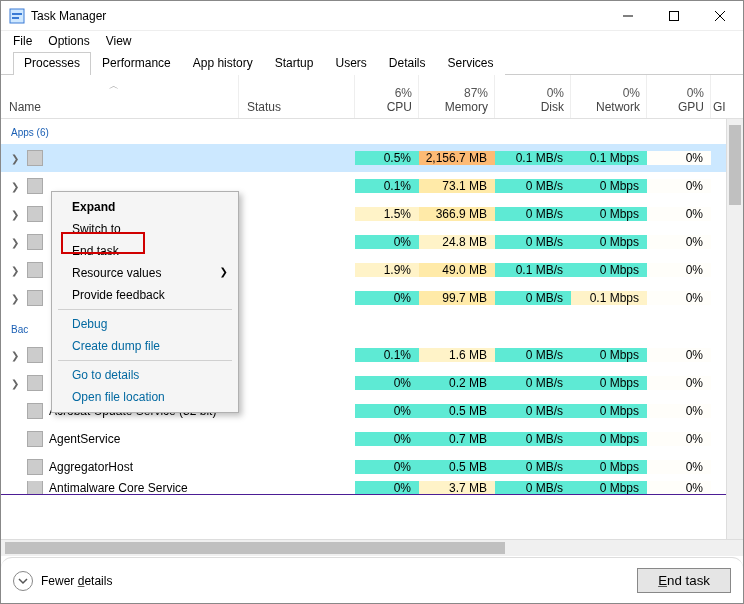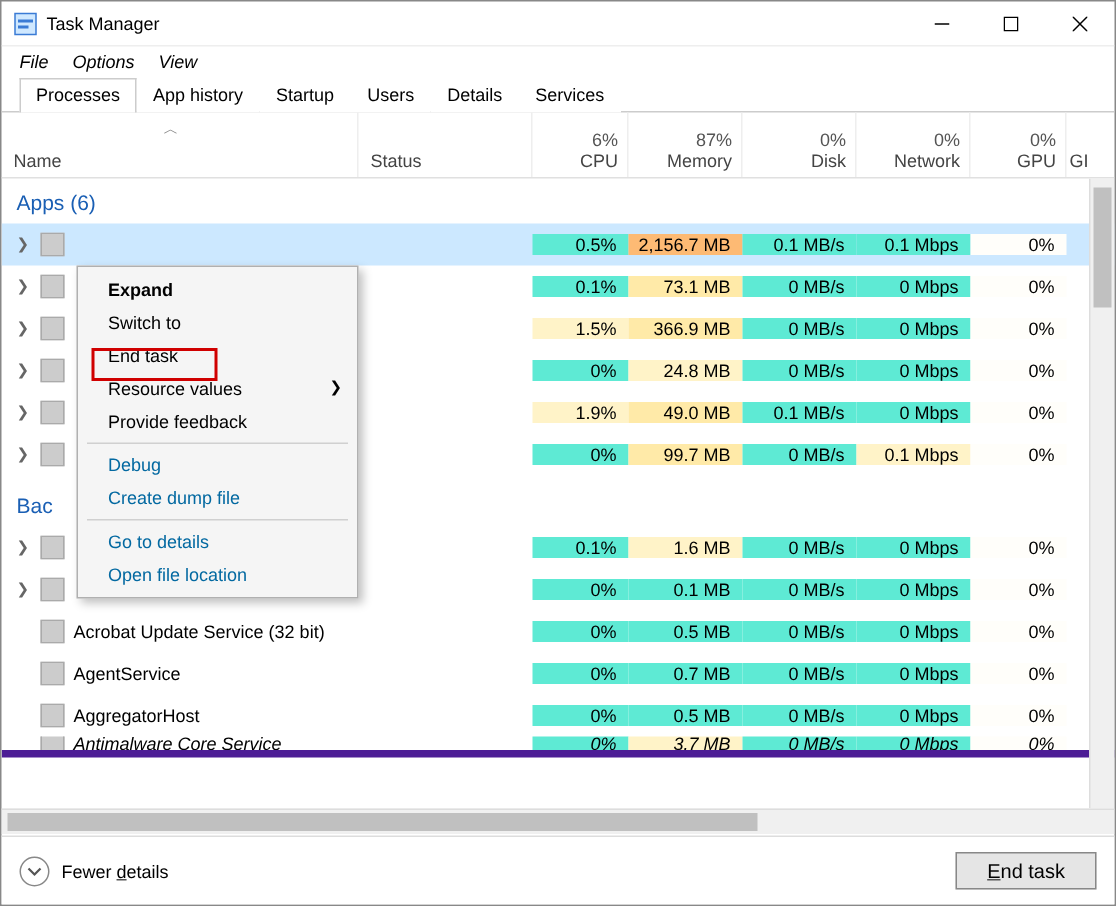--- a/index.html
+++ b/index.html
@@ -30,21 +30,21 @@
     width: 46px; height: 30px;
     display: flex; align-items: center; justify-content: center;
     font-family: "Segoe UI Symbol", sans-serif;
   }
   
   .menubar {
     height: 20px;
     display: flex; align-items: center;
     padding: 0 4px;
   }
-  .menuitem { padding: 2px 8px; font-style: italic; }
+  .menuitem { padding: 2px 8px; }
   
   .tabstrip {
     display: flex;
     border-bottom: 1px solid #ccc;
     height: 24px;
     padding-left: 12px;
   }
   .tab {
     padding: 3px 10px;
     border: 1px solid transparent;
@@ -75,21 +75,21 @@
   .col-gp { width: 20px; padding:4px 2px; display:flex; align-items:flex-end; }
   
   .tablebody {
     position: relative;
     height: 420px;
     overflow: hidden;
   }
   .grouphdr {
     padding: 8px 10px 6px 10px;
     color: #1a5fb4;
-    font-size: 14px;
+    font-size: 10px;
   }
   .row {
     display: flex;
     height: 28px;
     align-items: center;
   }
   .row .c-name { width: 238px; padding-left: 10px; display:flex; align-items:center; gap:6px; overflow:hidden; white-space:nowrap;}
   .row .c-status { width: 116px; }
   .row .c-num { width: 64px; text-align:right; padding-right:8px; }
   .row .c-num.wide { width: 76px; }
@@ -117,37 +117,38 @@
   }
   .hscroll-area .thumb {
     position:absolute; top:2px; bottom:2px; left:4px; width:500px; background:#c0c0c0;
   }
   
   .footer {
     position:absolute; left:0; right:0; bottom:0;
     height: 46px; border-top:1px solid #ddd;
     display:flex; align-items:center; padding: 0 12px;
     background:#fff;
+    border-radius:11px;
   }
   .fewer {
     display:flex; align-items:center; gap:8px;
   }
   .circlebtn {
     width:20px; height:20px; border:1px solid #888; border-radius:50%;
     display:flex; align-items:center; justify-content:center; font-size:10px;
   }
   .endtask {
     margin-left:auto;
     border:1px solid #888; background:#e5e5e5;
     padding: 4px 20px;
   }
   
   .ctxmenu {
     position:absolute;
-    left: 50px; top: 176px;
+    left: 50px; top: 190px;
     width: 188px;
     background:#f5f5f5;
     border:1px solid #b0b0b0;
     box-shadow: 3px 3px 6px rgba(0,0,0,0.25);
     padding: 4px 2px;
     z-index: 100;
   }
   .ctxitem {
     padding: 4px 18px 4px 18px;
     position:relative;
@@ -196,20 +197,21 @@
 </div>
 
 <div class="menubar">
   <div class="menuitem">File</div>
   <div class="menuitem">Options</div>
   <div class="menuitem">View</div>
 </div>
 
 <div class="tabstrip">
   <div class="tab active">Processes</div>
+  <div class="tab">Performance</div>
   <div class="tab">App history</div>
   <div class="tab">Startup</div>
   <div class="tab">Users</div>
   <div class="tab">Details</div>
   <div class="tab">Services</div>
 </div>
 
 <div class="headerrow" style="position:relative;">
   <div class="col-name">
     <span style="align-self:center; font-size:10px; color:#888; position:absolute; top:4px; left:108px;">︿</span>
@@ -352,21 +354,21 @@
         <div class="c-gp"></div>
       </div>
       <div class="row">
         <div class="c-name">
           <span class="chev">❯</span>
           <span class="procicon"></span>
           <span></span>
         </div>
         <div class="c-status"></div>
         <div class="c-num  heat1">0%</div>
-        <div class="c-num wide heat1">0.1 MB</div>
+        <div class="c-num wide heat1">0.2 MB</div>
         <div class="c-num wide heat1">0 MB/s</div>
         <div class="c-num wide heat1">0 Mbps</div>
         <div class="c-num  heat0">0%</div>
         <div class="c-gp"></div>
       </div>
       <div class="row">
         <div class="c-name">
           <span class="chev"></span>
           <span class="procicon"></span>
           <span>Acrobat Update Service (32 bit)</span>
@@ -400,21 +402,21 @@
           <span>AggregatorHost</span>
         </div>
         <div class="c-status"></div>
         <div class="c-num  heat1">0%</div>
         <div class="c-num wide heat1">0.5 MB</div>
         <div class="c-num wide heat1">0 MB/s</div>
         <div class="c-num wide heat1">0 Mbps</div>
         <div class="c-num  heat0">0%</div>
         <div class="c-gp"></div>
       </div>
-      <div class="row" style="height:14px; overflow:hidden; border-bottom:5px solid #4c1d95;font-style:italic;">
+      <div class="row" style="height:14px; overflow:hidden; border-bottom:1px solid #4c1d95;">
         <div class="c-name">
           <span class="chev"></span>
           <span class="procicon"></span>
           <span>Antimalware Core Service</span>
         </div>
         <div class="c-status"></div>
         <div class="c-num  heat1">0%</div>
         <div class="c-num wide heat2">3.7 MB</div>
         <div class="c-num wide heat1">0 MB/s</div>
         <div class="c-num wide heat1">0 Mbps</div>

